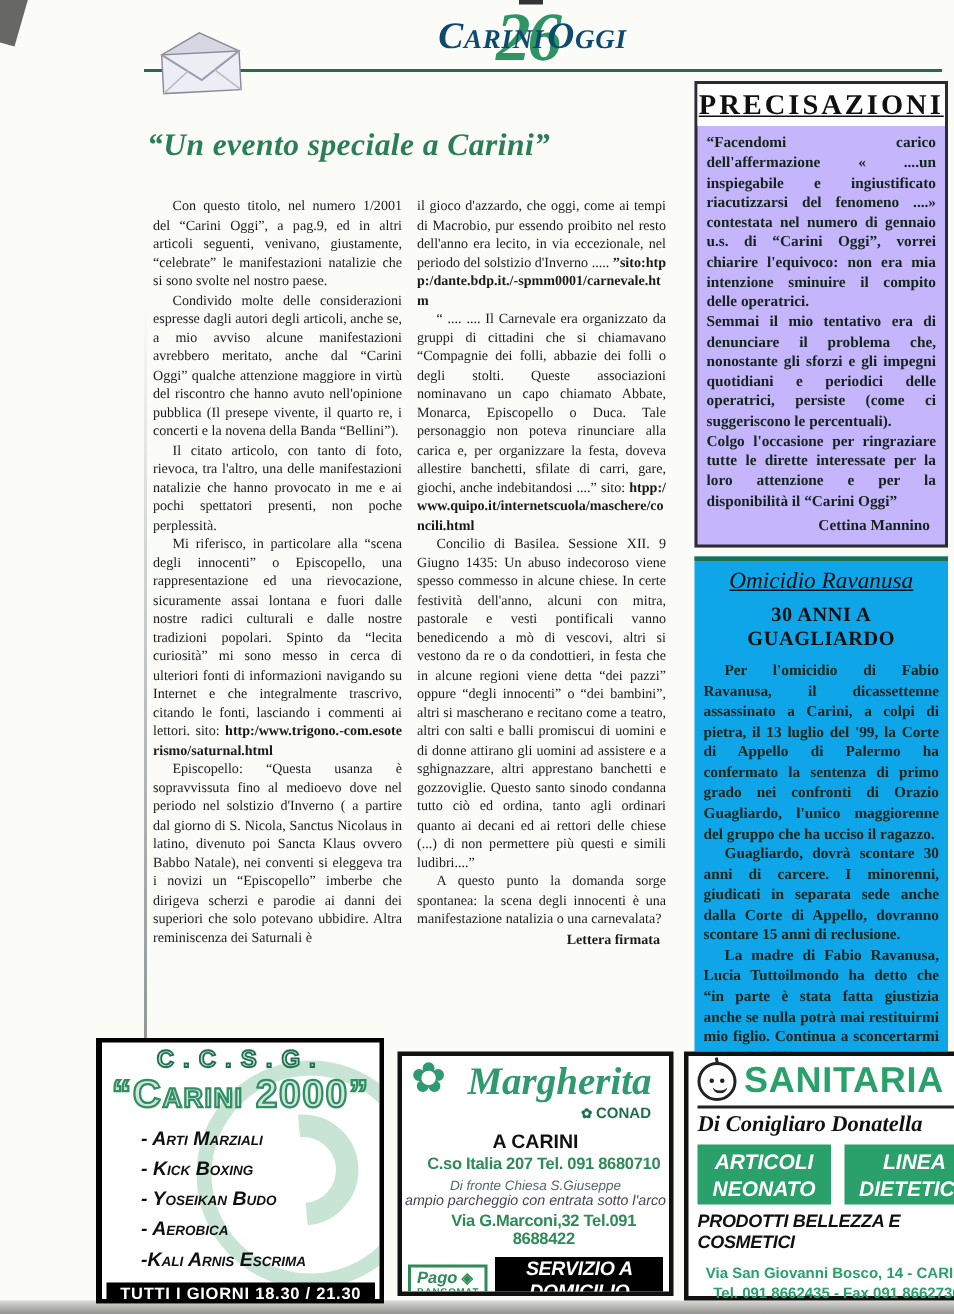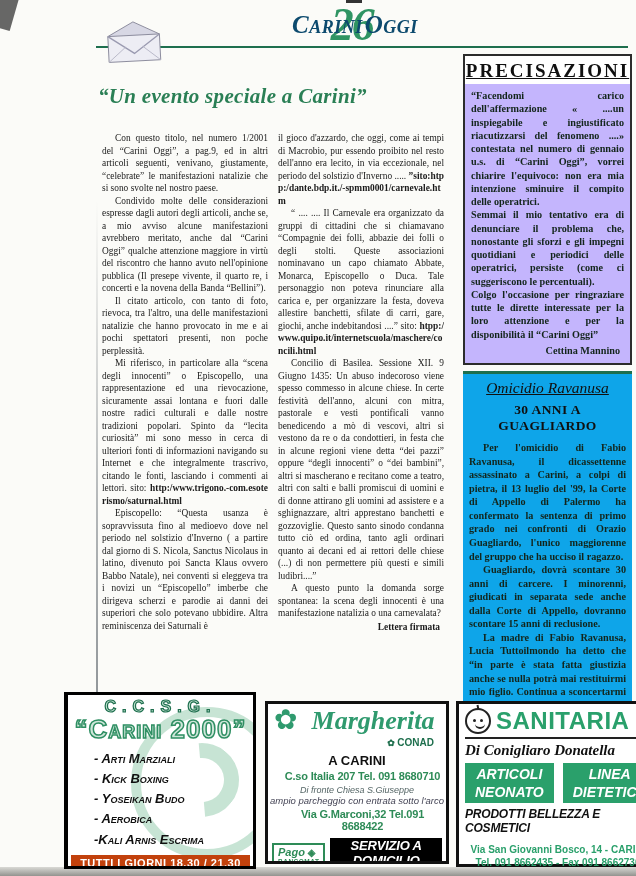--- a/index.html
+++ b/index.html
@@ -75,21 +75,21 @@
   .c2k-org{
     font:700 16px "Liberation Sans", sans-serif;letter-spacing:6px;
     color:#bfe0cf;-webkit-text-stroke:1.2px #1e6f4e;
   }
   .c2k-brand{
     font:700 26px "Liberation Sans", sans-serif;font-variant:small-caps;letter-spacing:1px;margin-top:-2px;
     color:#cfe7da;-webkit-text-stroke:1.5px #2f8f63;
   }
   .c2k-items{margin:4px 0 0 26px;text-align:left;}
   .c2k-items div{font:italic 700 13px "Liberation Sans", sans-serif;font-variant:small-caps;line-height:1.55;color:#101010;}
-  .c2k-schedule{display:inline-block;background:#c2410c;color:#fff;font:700 11px "Liberation Sans", sans-serif;
+  .c2k-schedule{display:inline-block;background:#000000;color:#fff;font:700 11px "Liberation Sans", sans-serif;
     padding:2px 9px;margin-top:5px;letter-spacing:0.5px;}
 
   
   .ad-margherita{position:absolute;left:265px;top:701px;width:184px;height:163px;border:3px solid #111;
     background:#fff;text-align:center;overflow:hidden;}
   .mg-brandrow{position:relative;height:36px;}
   .mg-daisy{position:absolute;left:6px;top:2px;font-size:28px;color:#2f9a6e;line-height:1;}
   .mg-brand{position:absolute;left:34px;right:2px;top:2px;font:italic 700 26px "Liberation Serif", serif;color:#2f9a6e;}
   .mg-conad{text-align:right;padding-right:12px;font:700 10px "Liberation Sans", sans-serif;color:#1d6e4c;margin-top:-3px;}
   .mg-conad .conad-daisy{font-size:9px;}

